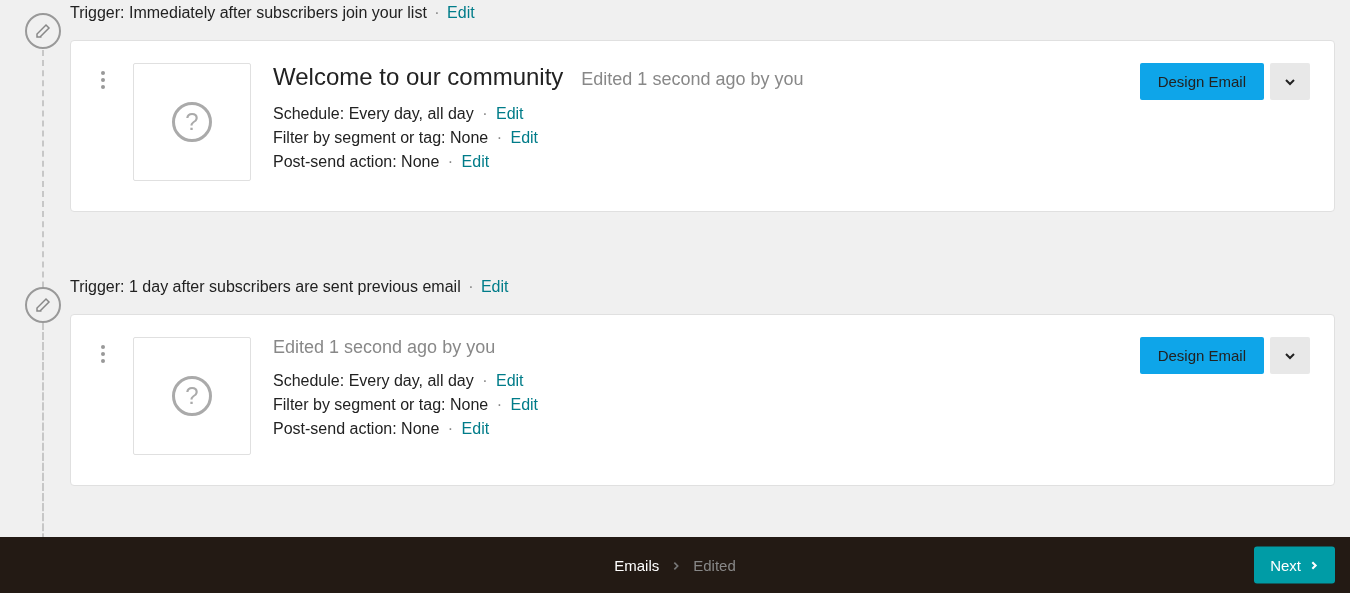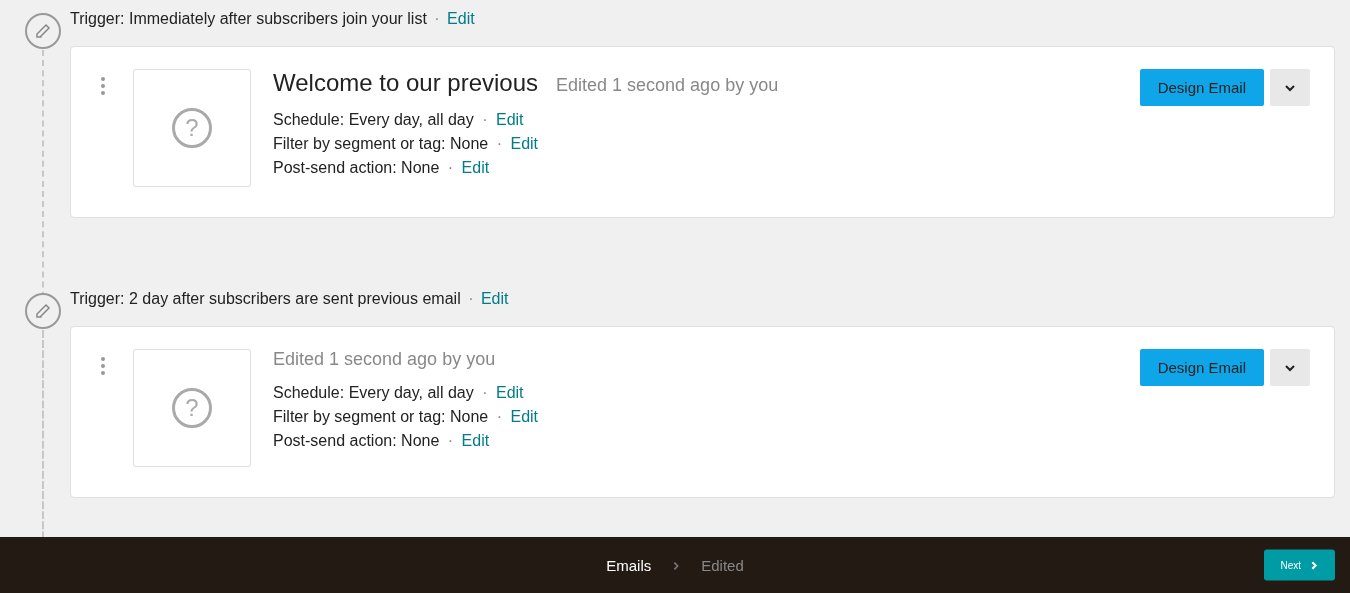--- a/index.html
+++ b/index.html
@@ -51,21 +51,21 @@
       top: 50px;
       left: 50%;
       transform: translateX(-50%);
       border-left: 2px dashed #c7c7c7;
       height: 600px;
       z-index: 1;
     }
 
     .content-col {
       flex: 1;
-      padding-top: 10px;
+      padding-top: 4px;
     }
 
     .trigger-text {
       font-size: 16px;
       color: #222;
       margin-bottom: 18px;
     }
     .trigger-label { font-weight: 500; }
     .trigger-value { font-weight: 400; }
     .sep { color: #888; margin: 0 3px; }
@@ -179,37 +179,37 @@
       left: 0; right: 0; bottom: 0;
       height: 56px;
       background: #231a14;
       display: flex;
       align-items: center;
       justify-content: center;
     }
     .breadcrumb {
       display: flex;
       align-items: center;
-      gap: 20px;
+      gap: 12px;
       font-size: 15px;
     }
     .crumb-active { color: #fff; font-weight: 500; }
     .crumb-sep { color: #777; }
     .crumb-inactive { color: #888; }
 
     .next-btn {
       position: absolute;
       right: 15px;
       top: 50%;
       transform: translateY(-50%);
       background: #009ca6;
       color: #fff;
       border: none;
       padding: 10px 16px;
-      font-size: 10px;
+      font-size: 15px;
       font-weight: 500;
       border-radius: 3px;
       display: flex;
       align-items: center;
       gap: 8px;
       cursor: pointer;
       font-family: inherit;
     }
     .next-btn svg { width: 10px; height: 10px; stroke: #fff; fill: none; stroke-width: 2.5;}
   </style>
@@ -239,21 +239,21 @@
         <div class="kebab">
           <span></span>
             <span></span>
             <span></span>
         </div>
         <div class="thumb">
           <div class="thumb-circle">?</div>
         </div>
         <div class="card-body">
           <div class="card-title-row">
-            <div class="card-title">Welcome to our previous</div>
+            <div class="card-title">Welcome to our community</div>
             <div class="edited-text">Edited 1 second ago by you</div>
           </div>
           <div class="card-line">
             <span class="label">Schedule:</span>
             <span class="val">Every day, all day</span>
             <span class="dot">·</span>
             <span class="edit-link">Edit</span>
           </div>
           <div class="card-line">
             <span class="label">Filter by segment or tag:</span>
@@ -287,21 +287,21 @@
       <div class="trigger-icon-circle">
         <svg viewBox="0 0 24 24">
             <path d="M4 20 L4 16 L16 4 L20 8 L8 20 Z M4 20 L10 20"></path>
           </svg>
       </div>
       <div class="dashed-line"></div>
     </div>
     <div class="content-col">
       <div class="trigger-text">
         <span class="trigger-label">Trigger:</span>
-        <span class="trigger-value">2 day after subscribers are sent previous email</span>
+        <span class="trigger-value">1 day after subscribers are sent previous email</span>
         <span class="sep">·</span>
         <span class="edit-link">Edit</span>
       </div>
 
       <div class="card">
         <div class="kebab">
           <span></span>
             <span></span>
             <span></span>
         </div>

